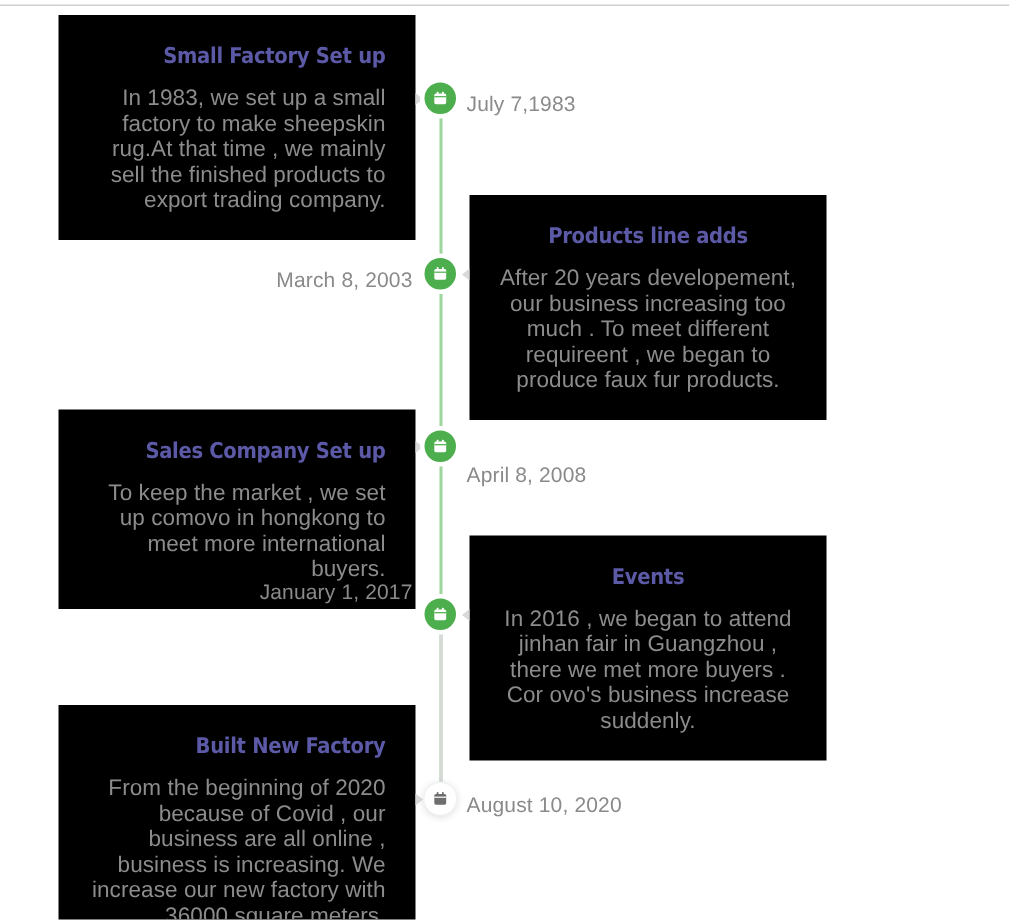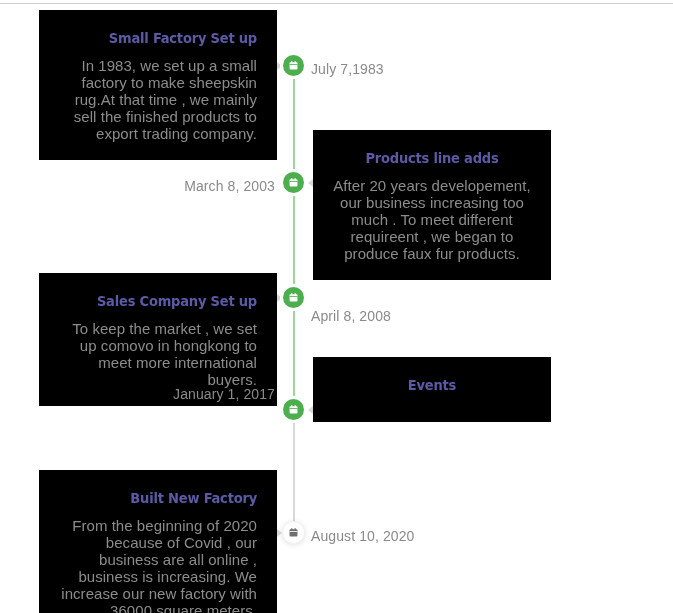--- a/index.html
+++ b/index.html
@@ -184,20 +184,21 @@
           <rect x="0.6" y="3.4" width="8.8" height="0.9" fill="#4cae4c"></rect>
         </svg>
       </span>
     </div>
     <div class="date right-side" style="top:308px;">April 8, 2008</div>
   </div>
 
   <div class="item">
     <div class="card right" style="top:357px;">
       <p class="card-title">Events</p>
+      <p class="card-body">In 2016 , we began to attend jinhan fair in Guangzhou , there we met more buyers . Cor ovo's business increase suddenly.</p>
     </div>
     <div class="nub to-left" style="top:406px; left:308px;"></div>
     <div class="marker" style="top:399px;">
       <span>
         <svg width="9" height="9" viewBox="0 0 10 10" aria-hidden="true">
           <rect x="0.6" y="1.4" width="8.8" height="8" rx="1.2" fill="#ffffff"></rect>
           <rect x="2.4" y="0" width="1.3" height="2.6" rx="0.5" fill="#ffffff"></rect>
           <rect x="6.3" y="0" width="1.3" height="2.6" rx="0.5" fill="#ffffff"></rect>
           <rect x="0.6" y="3.4" width="8.8" height="0.9" fill="#4cae4c"></rect>
         </svg>

